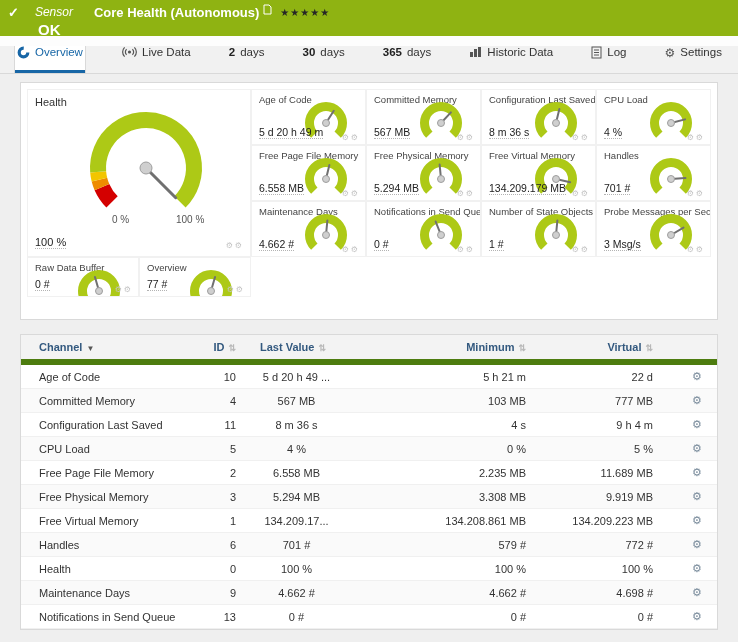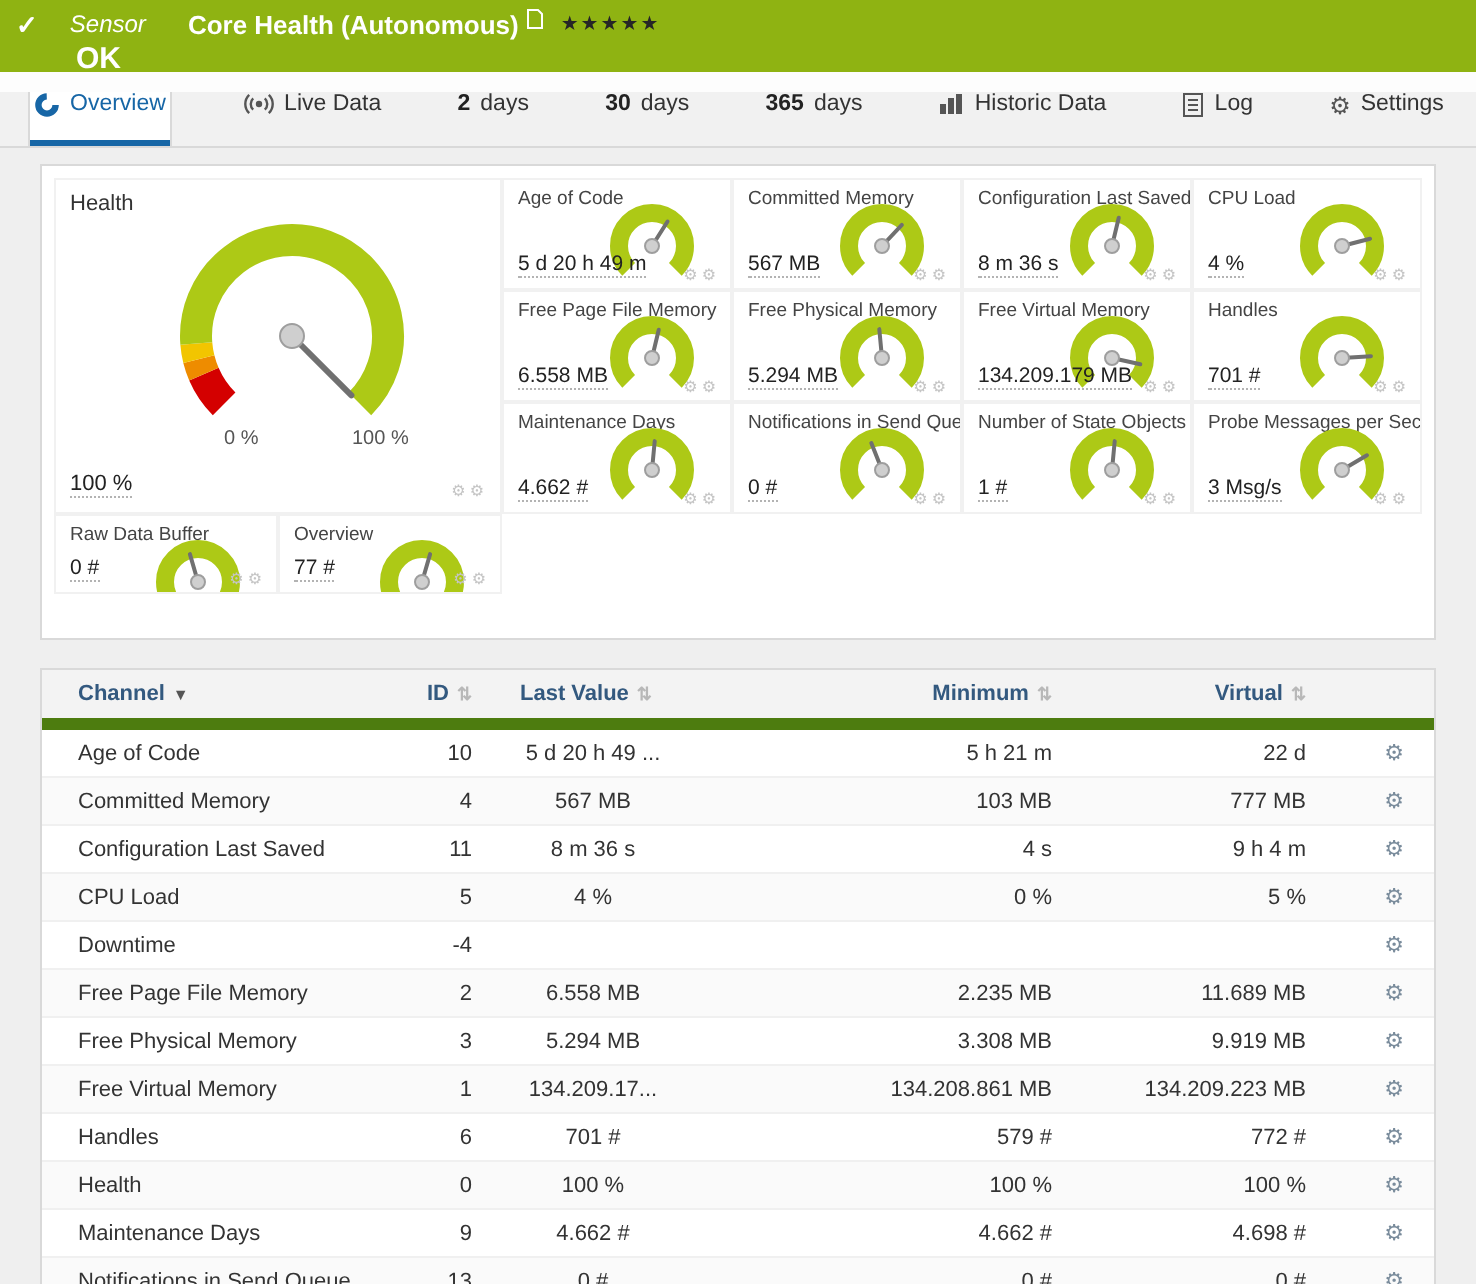--- a/index.html
+++ b/index.html
@@ -386,28 +386,20 @@
 
             <tr>
               <td class="c-channel">CPU Load</td>
               <td class="c-id">5</td>
               <td class="c-last">4 %</td>
               <td class="c-min">0 %</td>
               <td class="c-max">5 %</td>
               <td class="c-tools"><span class="tool-glyph">⚙</span></td>
             </tr>
 
-            <tr>
-              <td class="c-channel">Downtime</td>
-              <td class="c-id">-4</td>
-              <td class="c-last"></td>
-              <td class="c-min"></td>
-              <td class="c-max"></td>
-              <td class="c-tools"><span class="tool-glyph">⚙</span></td>
-            </tr>
 
             <tr>
               <td class="c-channel">Free Page File Memory</td>
               <td class="c-id">2</td>
               <td class="c-last">6.558 MB</td>
               <td class="c-min">2.235 MB</td>
               <td class="c-max">11.689 MB</td>
               <td class="c-tools"><span class="tool-glyph">⚙</span></td>
             </tr>
 

